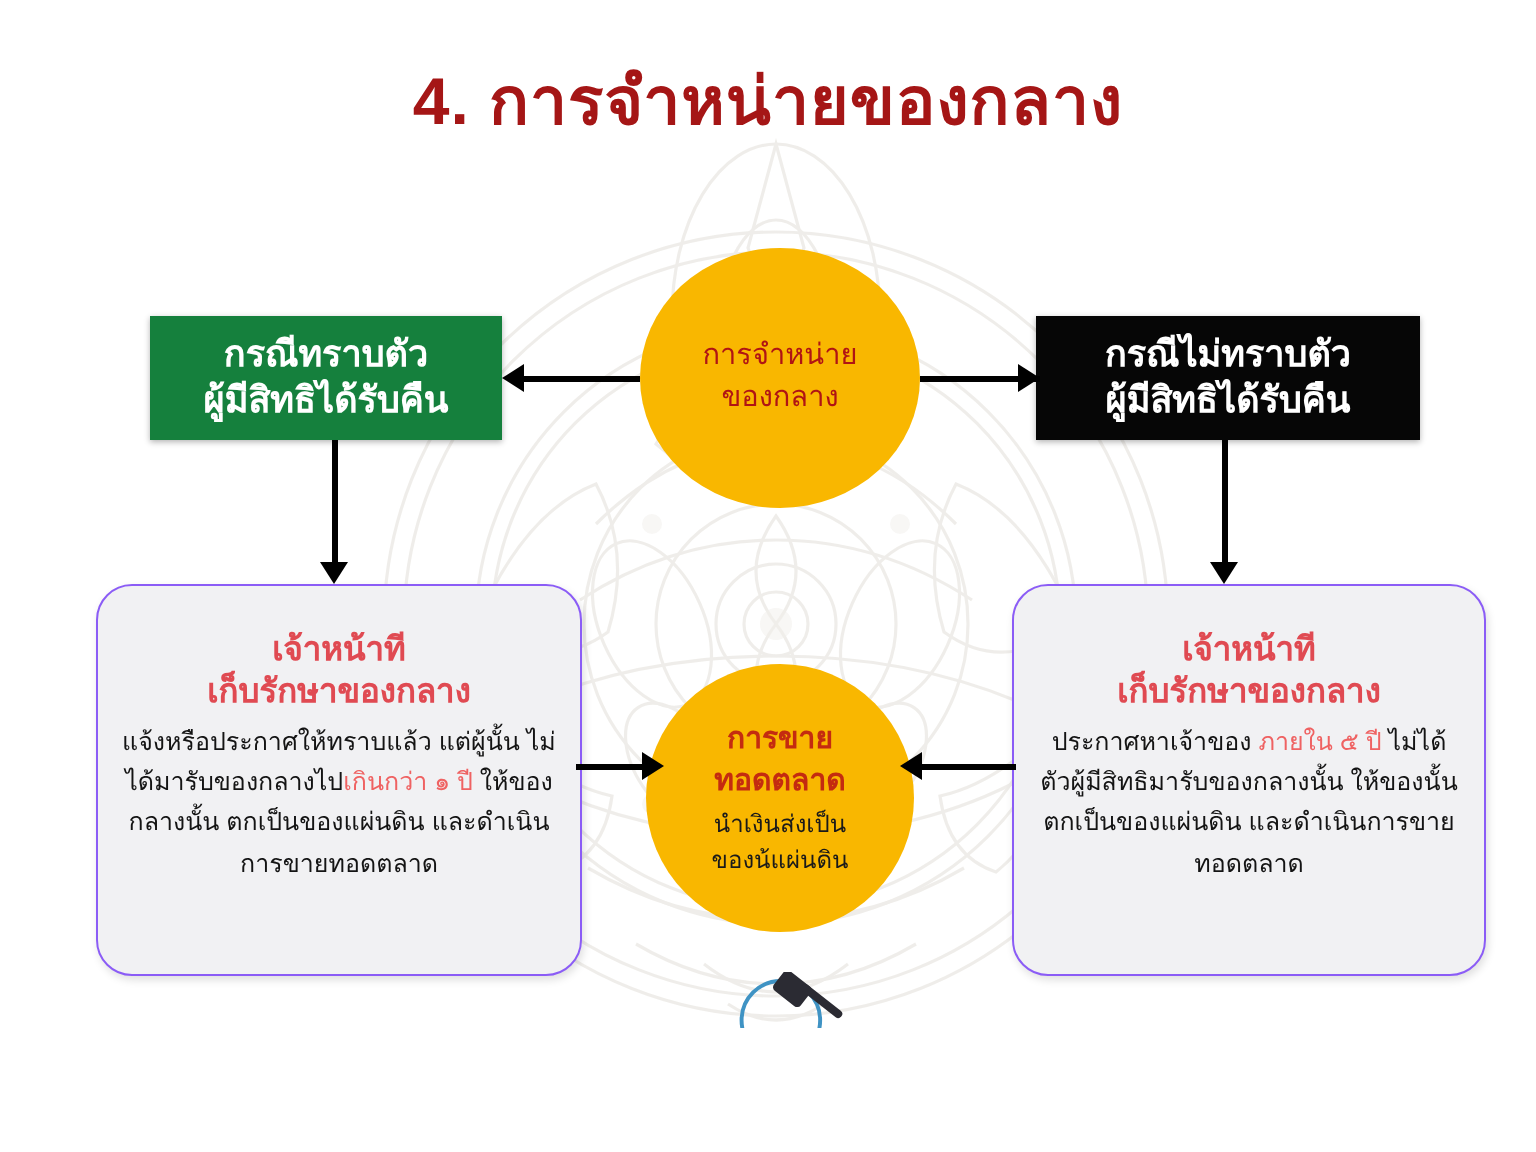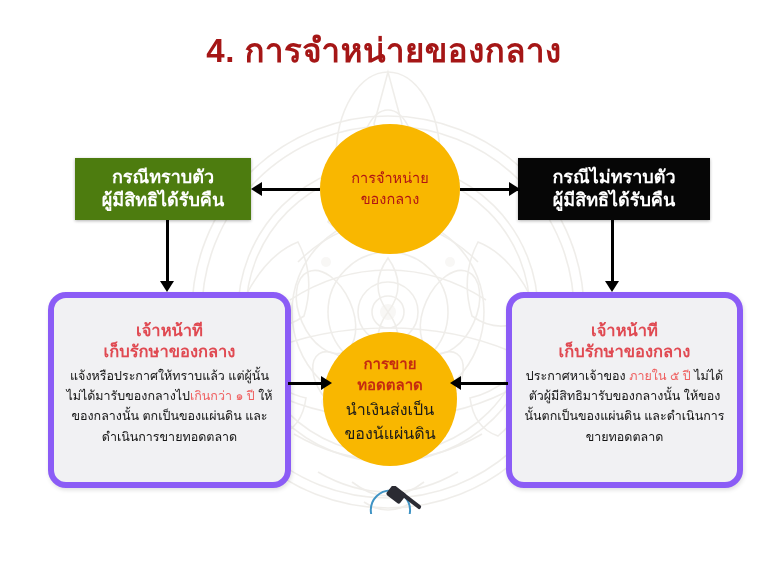--- a/index.html
+++ b/index.html
@@ -54,21 +54,21 @@
     font-weight: bold;
     font-size: 18px;
     line-height: 1.30;
     color: #ffffff;
   }
   #box-known {
     left: 75px;
     top: 158px;
     width: 176px;
     height: 62px;
-    background: #4d7c0f;
+    background: #15803d;
     box-shadow: 0 1px 3px rgba(0,0,0,0.30);
   }
   #box-unknown {
     left: 518px;
     top: 158px;
     width: 192px;
     height: 62px;
     background: #060606;
     box-shadow: 0 1px 3px rgba(0,0,0,0.30);
   }
@@ -102,31 +102,31 @@
     width: 134px;
     height: 134px;
   }
   #circle-bottom .c-head {
     font-size: 15px;
     font-weight: bold;
     color: #c42b10;
     line-height: 1.40;
   }
   #circle-bottom .c-sub {
-    font-size: 16px;
+    font-size: 12px;
     color: #1a1a1a;
     line-height: 1.45;
     margin-top: 3px;
   }
 
   
   .card {
     position: absolute;
     background: #f1f1f3;
-    border: 6px solid #8b5cf6;
+    border: 1px solid #8b5cf6;
     border-radius: 18px;
     box-shadow: 1px 2px 4px rgba(0,0,0,0.13);
     box-sizing: border-box;
     padding: 22px 12px 16px 12px;
     text-align: center;
   }
   #card-left  { left: 48px;  top: 292px; width: 243px; height: 196px; }
   #card-right { left: 506px; top: 292px; width: 237px; height: 196px; }
   .card .card-head {
     font-size: 16.5px;

